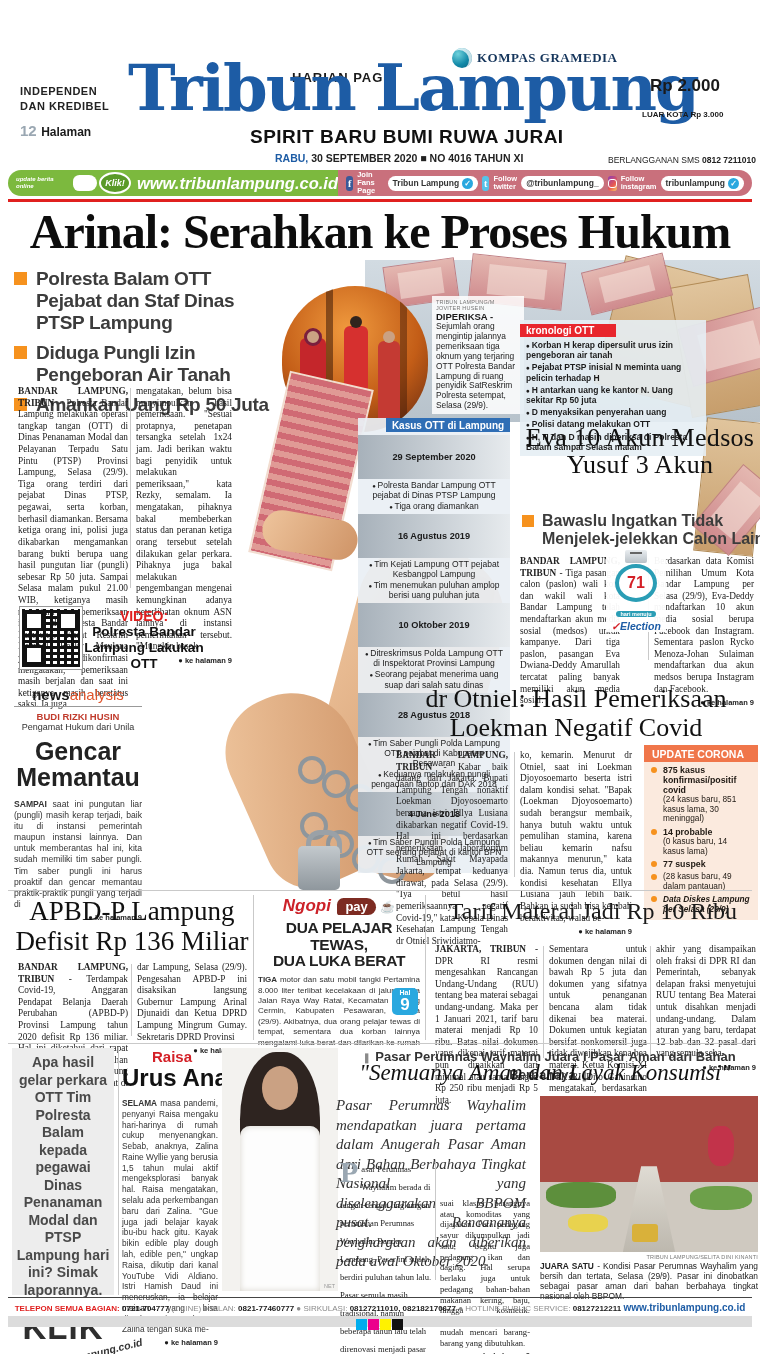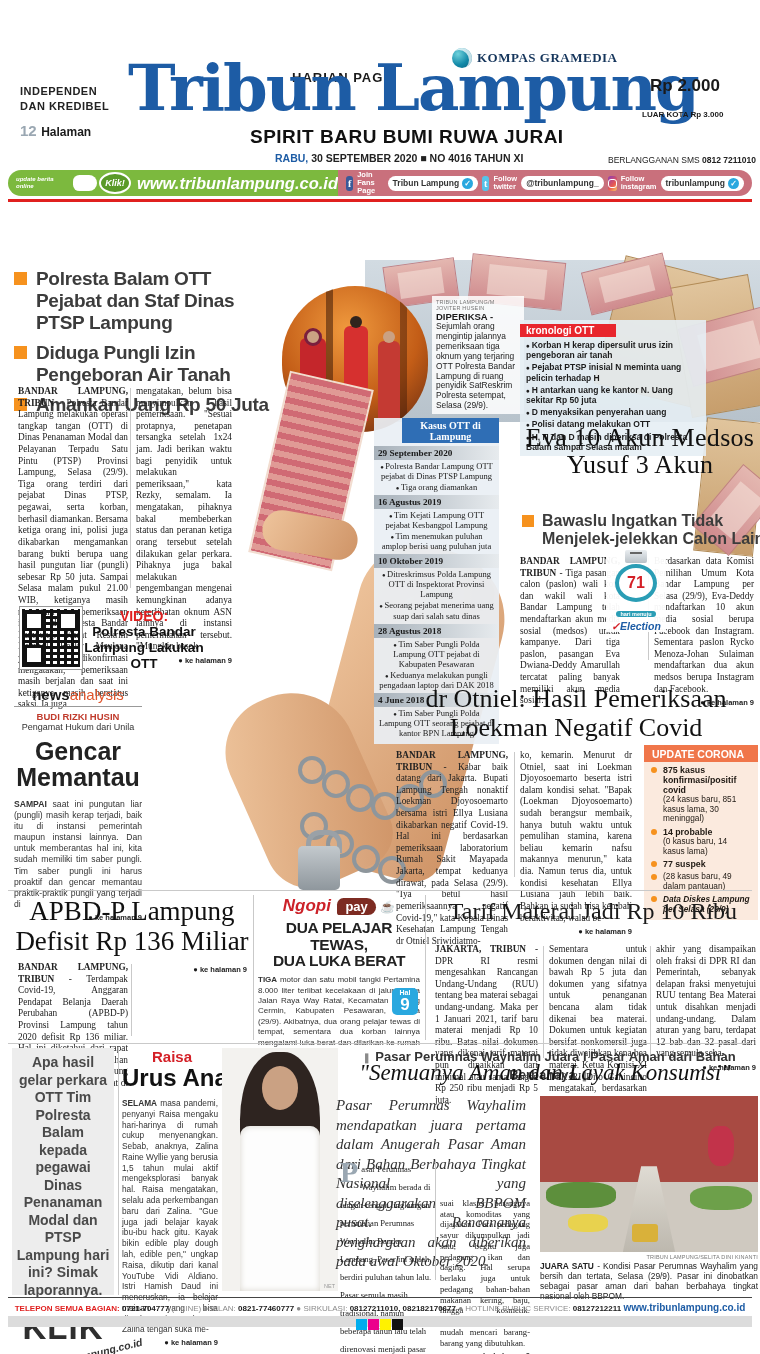--- a/index.html
+++ b/index.html
@@ -86,21 +86,21 @@
 
   .krono{background:rgba(230,238,244,.9);padding:0 0 4px 0;}
   .krono-h{display:inline-block;background:#e8262d;color:#fff;font-weight:bold;font-size:10px;
            padding:1px 22px 1px 6px;}
   .krono-item{font-size:8.5px;font-weight:bold;color:#1c1c1c;line-height:1.2;margin:2px 6px 0 6px;text-align:left;}
   .krono-item::before{content:"● ";font-size:6.5px;}
 
   .tlbox{background:rgba(233,239,244,.93);}
   .tl-h{background:#2f6eb5;color:#fff;font-weight:bold;font-size:10px;text-align:center;padding:1.5px 4px;margin-left:28px;}
   .tl-date{background:linear-gradient(90deg,#a7b1ba,#e7ebee);font-weight:bold;font-size:9.2px;
-           padding:2px 4px;margin-top:3px;}
+           padding:17px 4px;margin-top:3px;text-align:center;}
   .tl-item{font-size:8.5px;line-height:1.18;text-align:center;color:#222;margin:1px 4px;}
   .tl-item::before{content:"● ";font-size:6px;}
 
   
   .na-brand{font-size:15px;font-weight:bold;}
   .na-red{color:#e0552c;font-weight:normal;}
   .na-author{color:#c03a2b;font-weight:bold;font-size:9.5px;}
   .na-title{font-size:9px;color:#333;}
   .na-head{font-size:25px;font-weight:bold;color:#222;line-height:1.05;}
 
@@ -235,20 +235,21 @@
         <span class="ig-c"></span>
       </span>
     <span class="soc-label">Follow instagram</span>
     <span class="soc-pill">
         <span>tribunlampung</span>
         <span class="check">✓</span>
       </span>
   </div>
   <div class="red-rule" style="left:8px;top:199px;width:744px;height:3px;"></div>
 
+  <div class="abs headline c" style="left:8px;top:204px;width:744px;">Arinal: Serahkan ke Proses Hukum</div>
 
   <div>
     <div class="abs band" style="left:365px;top:260px;width:395px;height:162px;"></div>
     <div class="abs folder" style="left:608px;top:268px;width:120px;height:130px;transform:rotate(14deg);"></div>
     <div class="abs folder" style="left:680px;top:280px;width:78px;height:130px;transform:rotate(-10deg);background:linear-gradient(#e7cfa5,#cda briefly);"></div>
     <div class="abs folder" style="left:700px;top:420px;width:58px;height:132px;transform:rotate(6deg);"></div>
     <div class="abs note" style="left:385px;top:262px;width:70px;height:40px;transform:rotate(-8deg);"></div>
     <div class="abs note" style="left:470px;top:258px;width:92px;height:46px;transform:rotate(6deg);"></div>
     <div class="abs note" style="left:585px;top:262px;width:82px;height:42px;transform:rotate(-14deg);"></div>
     <div class="abs note" style="left:700px;top:300px;width:58px;height:90px;transform:rotate(75deg);"></div>
@@ -334,21 +335,21 @@
   <div class="abs krono" style="left:520px;top:320px;width:186px;">
     <div class="krono-h">kronologi OTT</div>
     <div class="krono-item">Korban H kerap dipersulit urus izin pengeboran air tanah</div>
     <div class="krono-item">Pejabat PTSP inisial N meminta uang pelicin terhadap H</div>
     <div class="krono-item">H antarkan uang ke kantor N. Uang sekitar Rp 50 juta</div>
     <div class="krono-item">D menyaksikan penyerahan uang</div>
     <div class="krono-item">Polisi datang melakukan OTT</div>
     <div class="krono-item">H, N dan D masih diperiksa di Polresta Balam sampai Selasa malam</div>
   </div>
 
-  <div class="abs tlbox" style="left:374px;top:418px;width:125px;padding-bottom:5px;font-family:Liberation Serif, serif;">
+  <div class="abs tlbox" style="left:358px;top:418px;width:152px;padding-bottom:5px;">
     <div class="tl-h">Kasus OTT di Lampung</div>
     <div class="tl-date">29 September 2020</div>
     <div class="tl-item">Polresta Bandar Lampung OTT pejabat di Dinas PTSP Lampung</div>
     <div class="tl-item">Tiga orang diamankan</div>
     <div class="tl-date">16 Agustus 2019</div>
     <div class="tl-item">Tim Kejati Lampung OTT pejabat Kesbangpol Lampung</div>
     <div class="tl-item">Tim menemukan puluhan amplop berisi uang puluhan juta</div>
     <div class="tl-date">10 Oktober 2019</div>
     <div class="tl-item">Ditreskrimsus Polda Lampung OTT di Inspektorat Provinsi Lampung</div>
     <div class="tl-item">Seorang pejabat menerima uang suap dari salah satu dinas</div>
@@ -428,20 +429,21 @@
   <div class="abs c" style="left:12px;top:897px;width:240px;">
     <div class="ap-title">APBD-P Lampung</div>
     <div class="ap-title">Defisit Rp 136 Miliar</div>
   </div>
   <div class="abs bt" style="left:18px;top:962px;width:110px;">
     <b class="dl">BANDAR LAMPUNG, TRIBUN</b>
     <span>- Terdampak Covid-19, Anggaran Pendapat Belanja Daerah Perubahan (APBD-P) Provinsi Lampung tahun 2020 defisit Rp 136 miliar. Hal ini diketahui dari rapat paripurna pengesahan APBD-P Provinsi Lampung di gedung DPRD setempat di Ban-</span>
   </div>
   <div class="vrule" style="left:131px;top:964px;height:72px;"></div>
   <div class="abs" style="left:137px;top:962px;width:110px;">
+    <div class="bt">dar Lampung, Selasa (29/9). Pengesahan APBD-P ini disaksikan langsung Gubernur Lampung Arinal Djunaidi dan Ketua DPRD Lampung Mingrum Gumay. Sekretaris DPRD Provinsi</div>
     <div class="jump">● ke halaman 9</div>
   </div>
 
   <div class="vrule" style="left:253px;top:895px;height:145px;"></div>
   <div class="vrule" style="left:425px;top:895px;height:145px;"></div>
   <div class="abs c" style="left:258px;top:896px;width:162px;">
     <div>
       <span class="ngopi-brand">Ngopi</span>
       <span class="ngopi-pay">pay</span>
       <span class="cup">☕</span>

